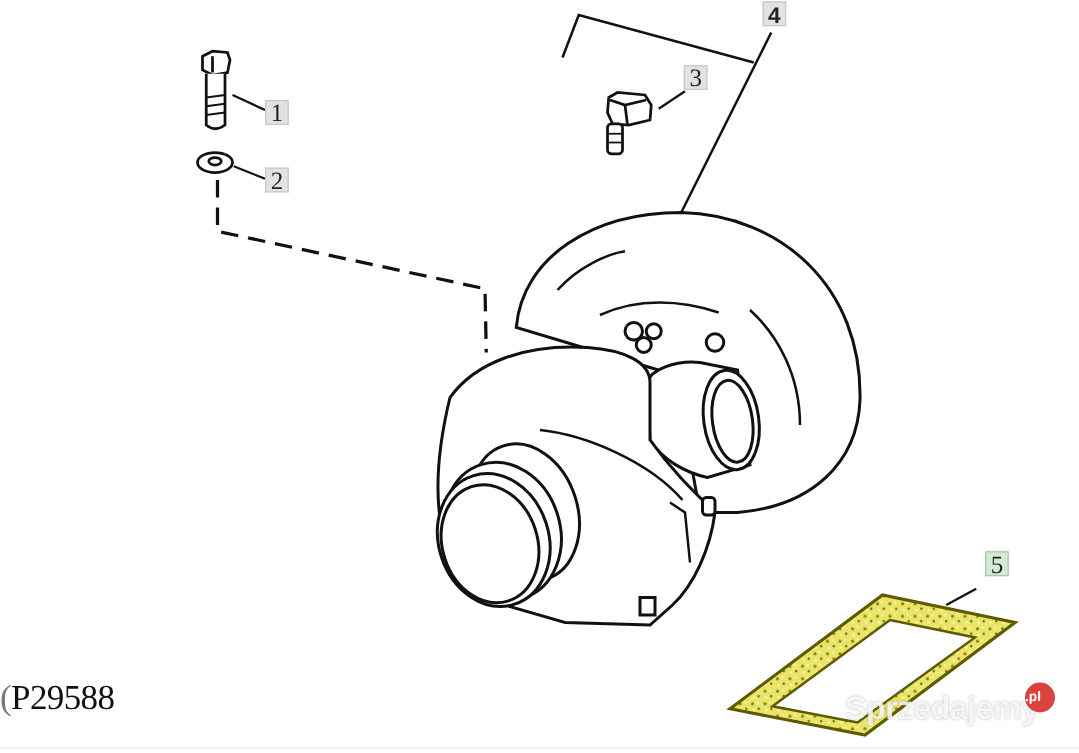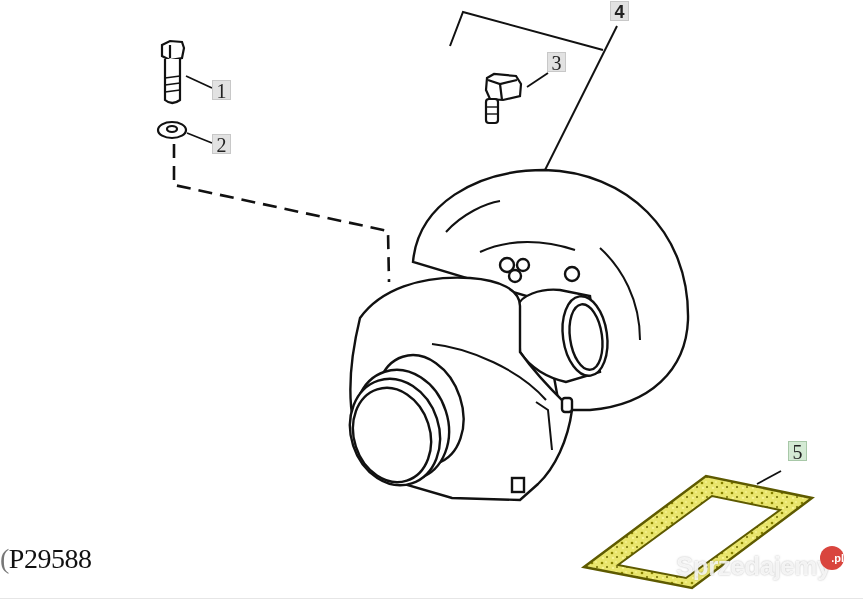--- a/index.html
+++ b/index.html
@@ -3,21 +3,21 @@
 <meta charset="utf-8">
 <style>
   html, body { margin: 0; padding: 0; background: #ffffff; }
   body { width: 863px; height: 602px; position: relative; overflow: hidden; font-family: "Liberation Serif", serif; }
   #diagram { position: absolute; left: 0; top: 0; width: 863px; height: 602px; }
   .callout { position: absolute; width: 19px; height: 20px; background: #e2e2e2; border: 1px solid #c8c8c8; box-sizing: border-box; font-family: "Liberation Serif", serif; font-size: 20px; line-height: 20px; text-align: center; color: #222; }
   .callout.c4 { font-family: "Liberation Sans", sans-serif; font-weight: bold; font-size: 18px; }
   .callout.c5 { background: #d4ead4; border-color: #a8c8a8; }
   .figure-id { position: absolute; left: 0; top: 543px; font-family: "Liberation Serif", serif; font-size: 28px; color: #111; letter-spacing: -0.5px; }
   .watermark { position: absolute; left: 676px; top: 551px; font-family: "Liberation Sans", sans-serif; font-size: 26px; font-weight: bold; color: rgba(255,255,255,0.82); text-shadow: 0 0 2px rgba(120,120,120,0.55); letter-spacing: -0.5px; }
-  .wm-badge { position: absolute; left: 820px; top: 546px; width: 24px; height: 24px; border-radius: 50%; background: #d9453e; color: #fff; font-family: "Liberation Sans", sans-serif; font-weight: bold; font-size: 11px; line-height: 24px; text-align: right; }
+  .wm-badge { position: absolute; left: 820px; top: 546px; width: 24px; height: 24px; border-radius: 50%; background: #d9453e; color: #fff; font-family: "Liberation Sans", sans-serif; font-weight: bold; font-size: 11px; line-height: 24px; text-align: left; }
   .bottom-rule { position: absolute; left: 0; top: 598px; width: 863px; height: 1px; background: #e6e6e6; }
 </style>
 </head>
 <body>
 
 <svg id="diagram" width="863" height="602" viewBox="0 0 863 602" xmlns="http://www.w3.org/2000/svg">
   <defs>
     <pattern id="cork" width="10" height="10" patternUnits="userSpaceOnUse">
       <rect width="10" height="10" fill="#e9e56c"></rect>
       <circle cx="2" cy="3" r="1.3" fill="#8a8400"></circle>

